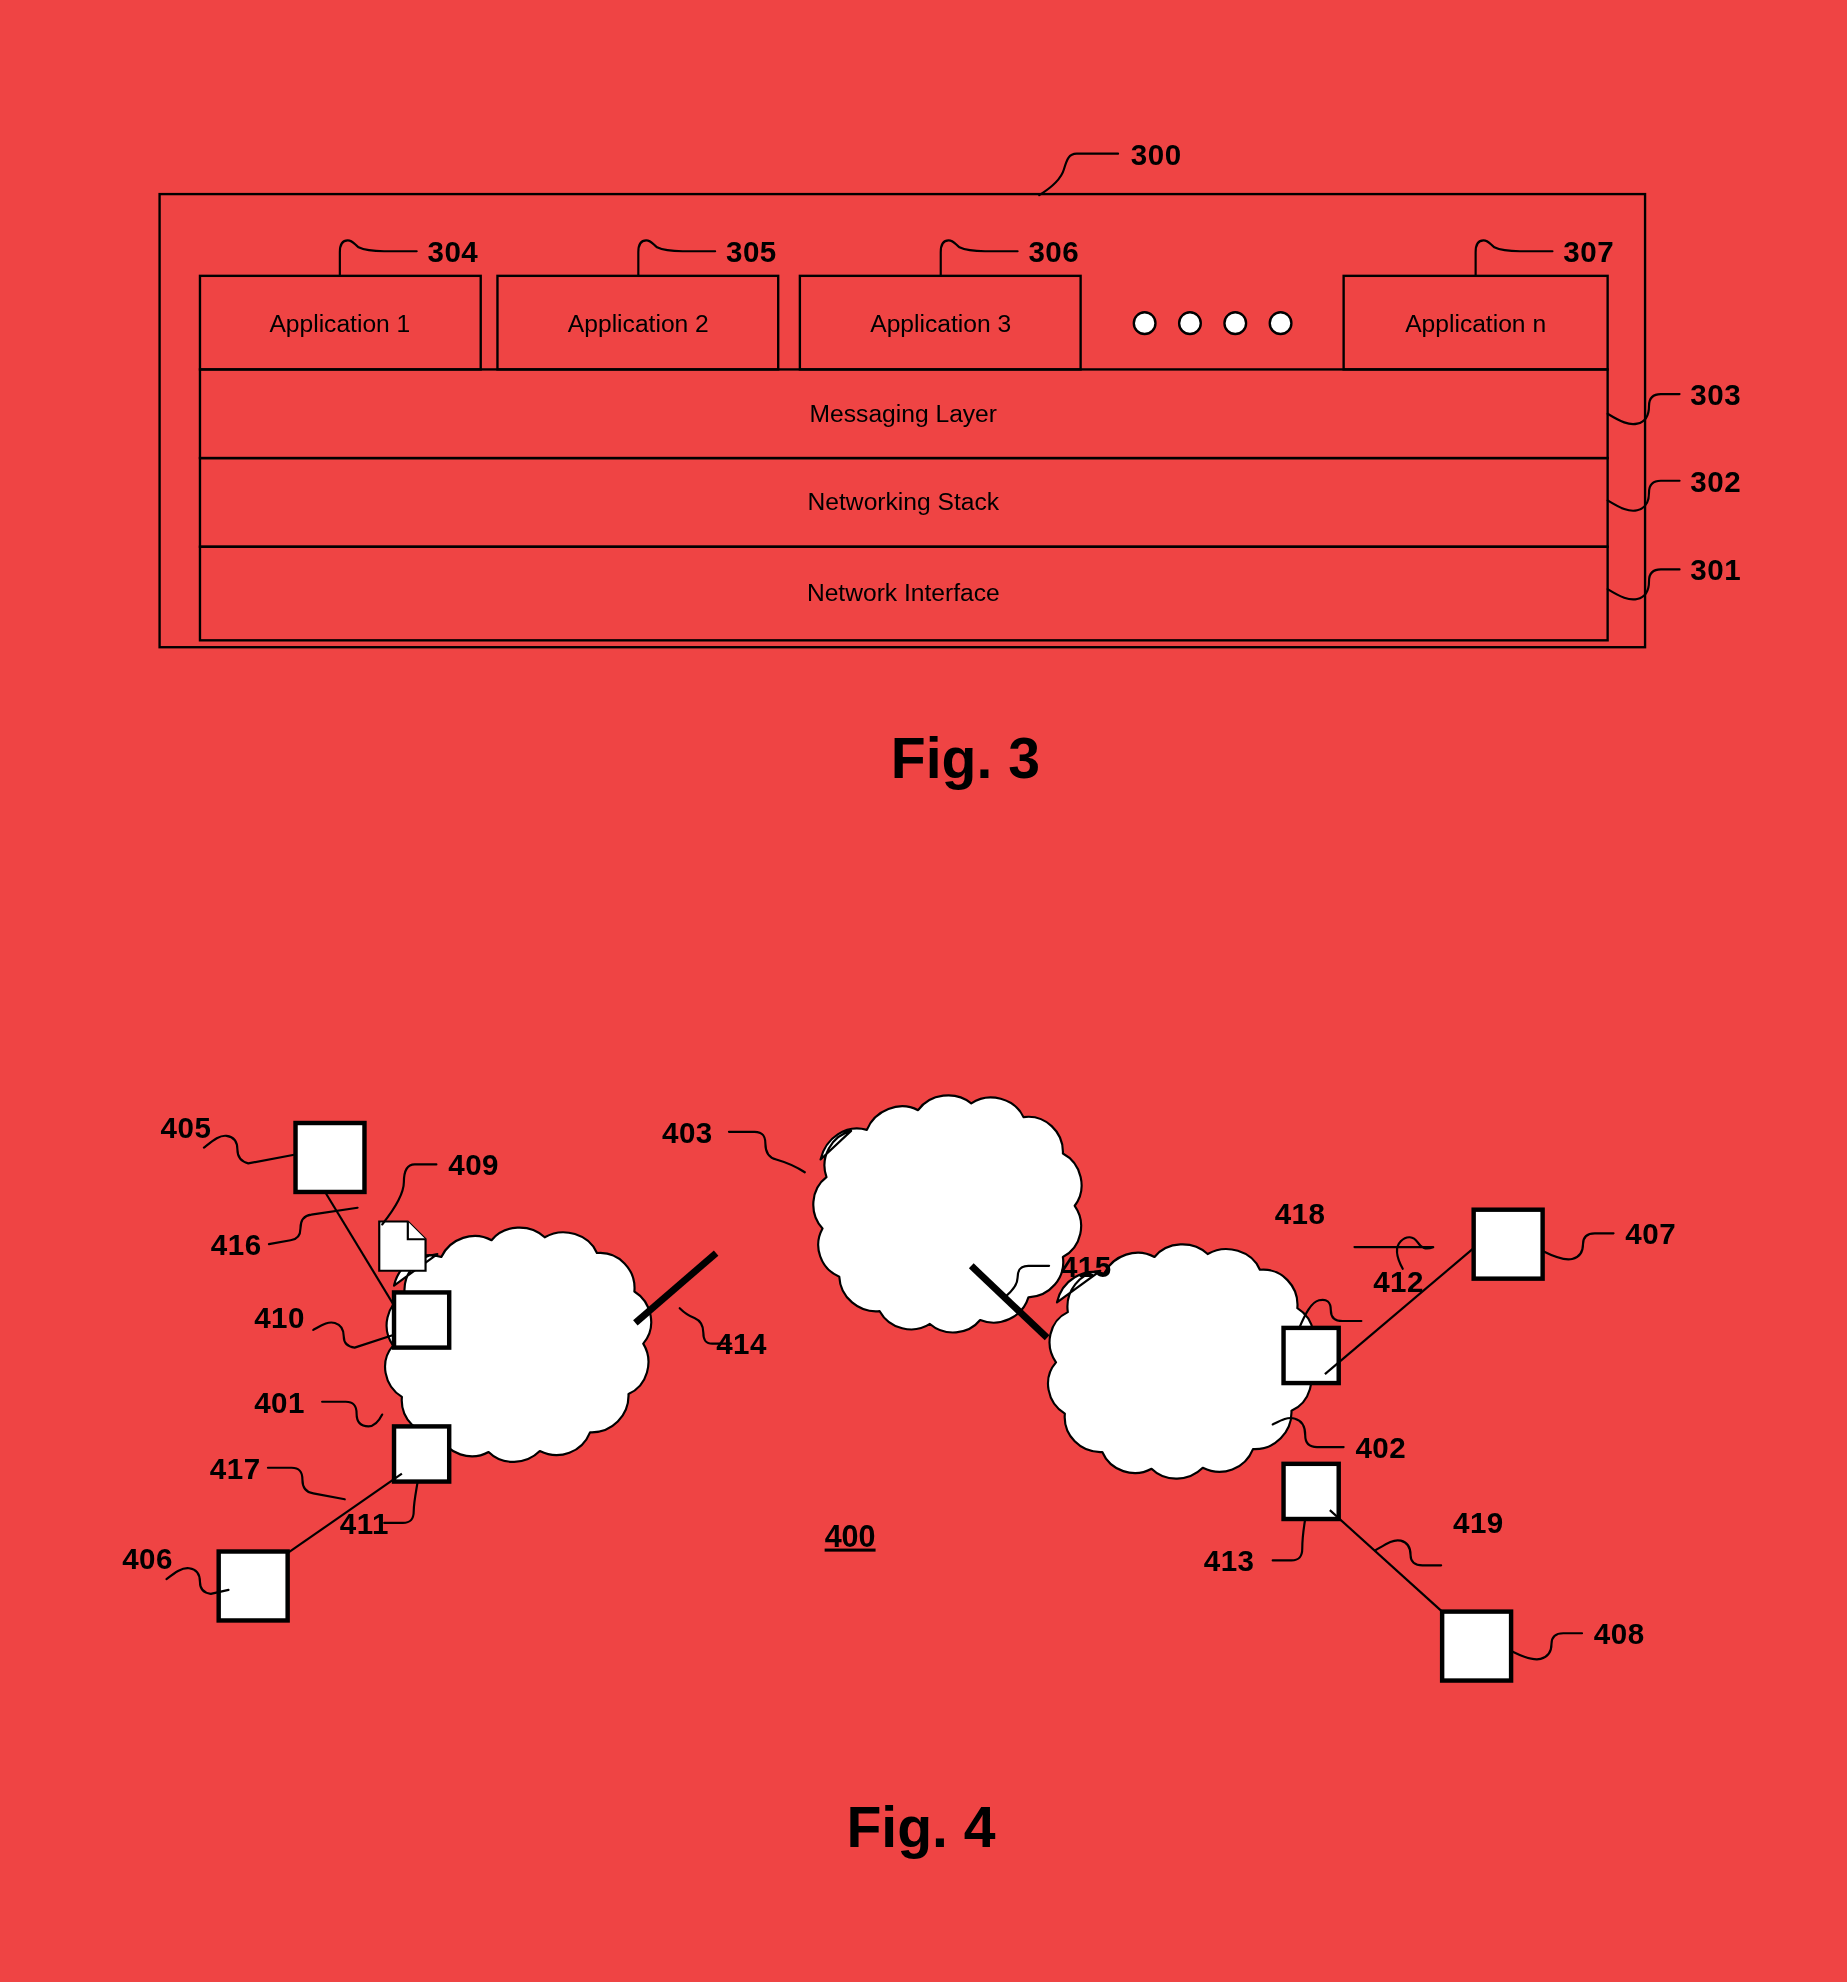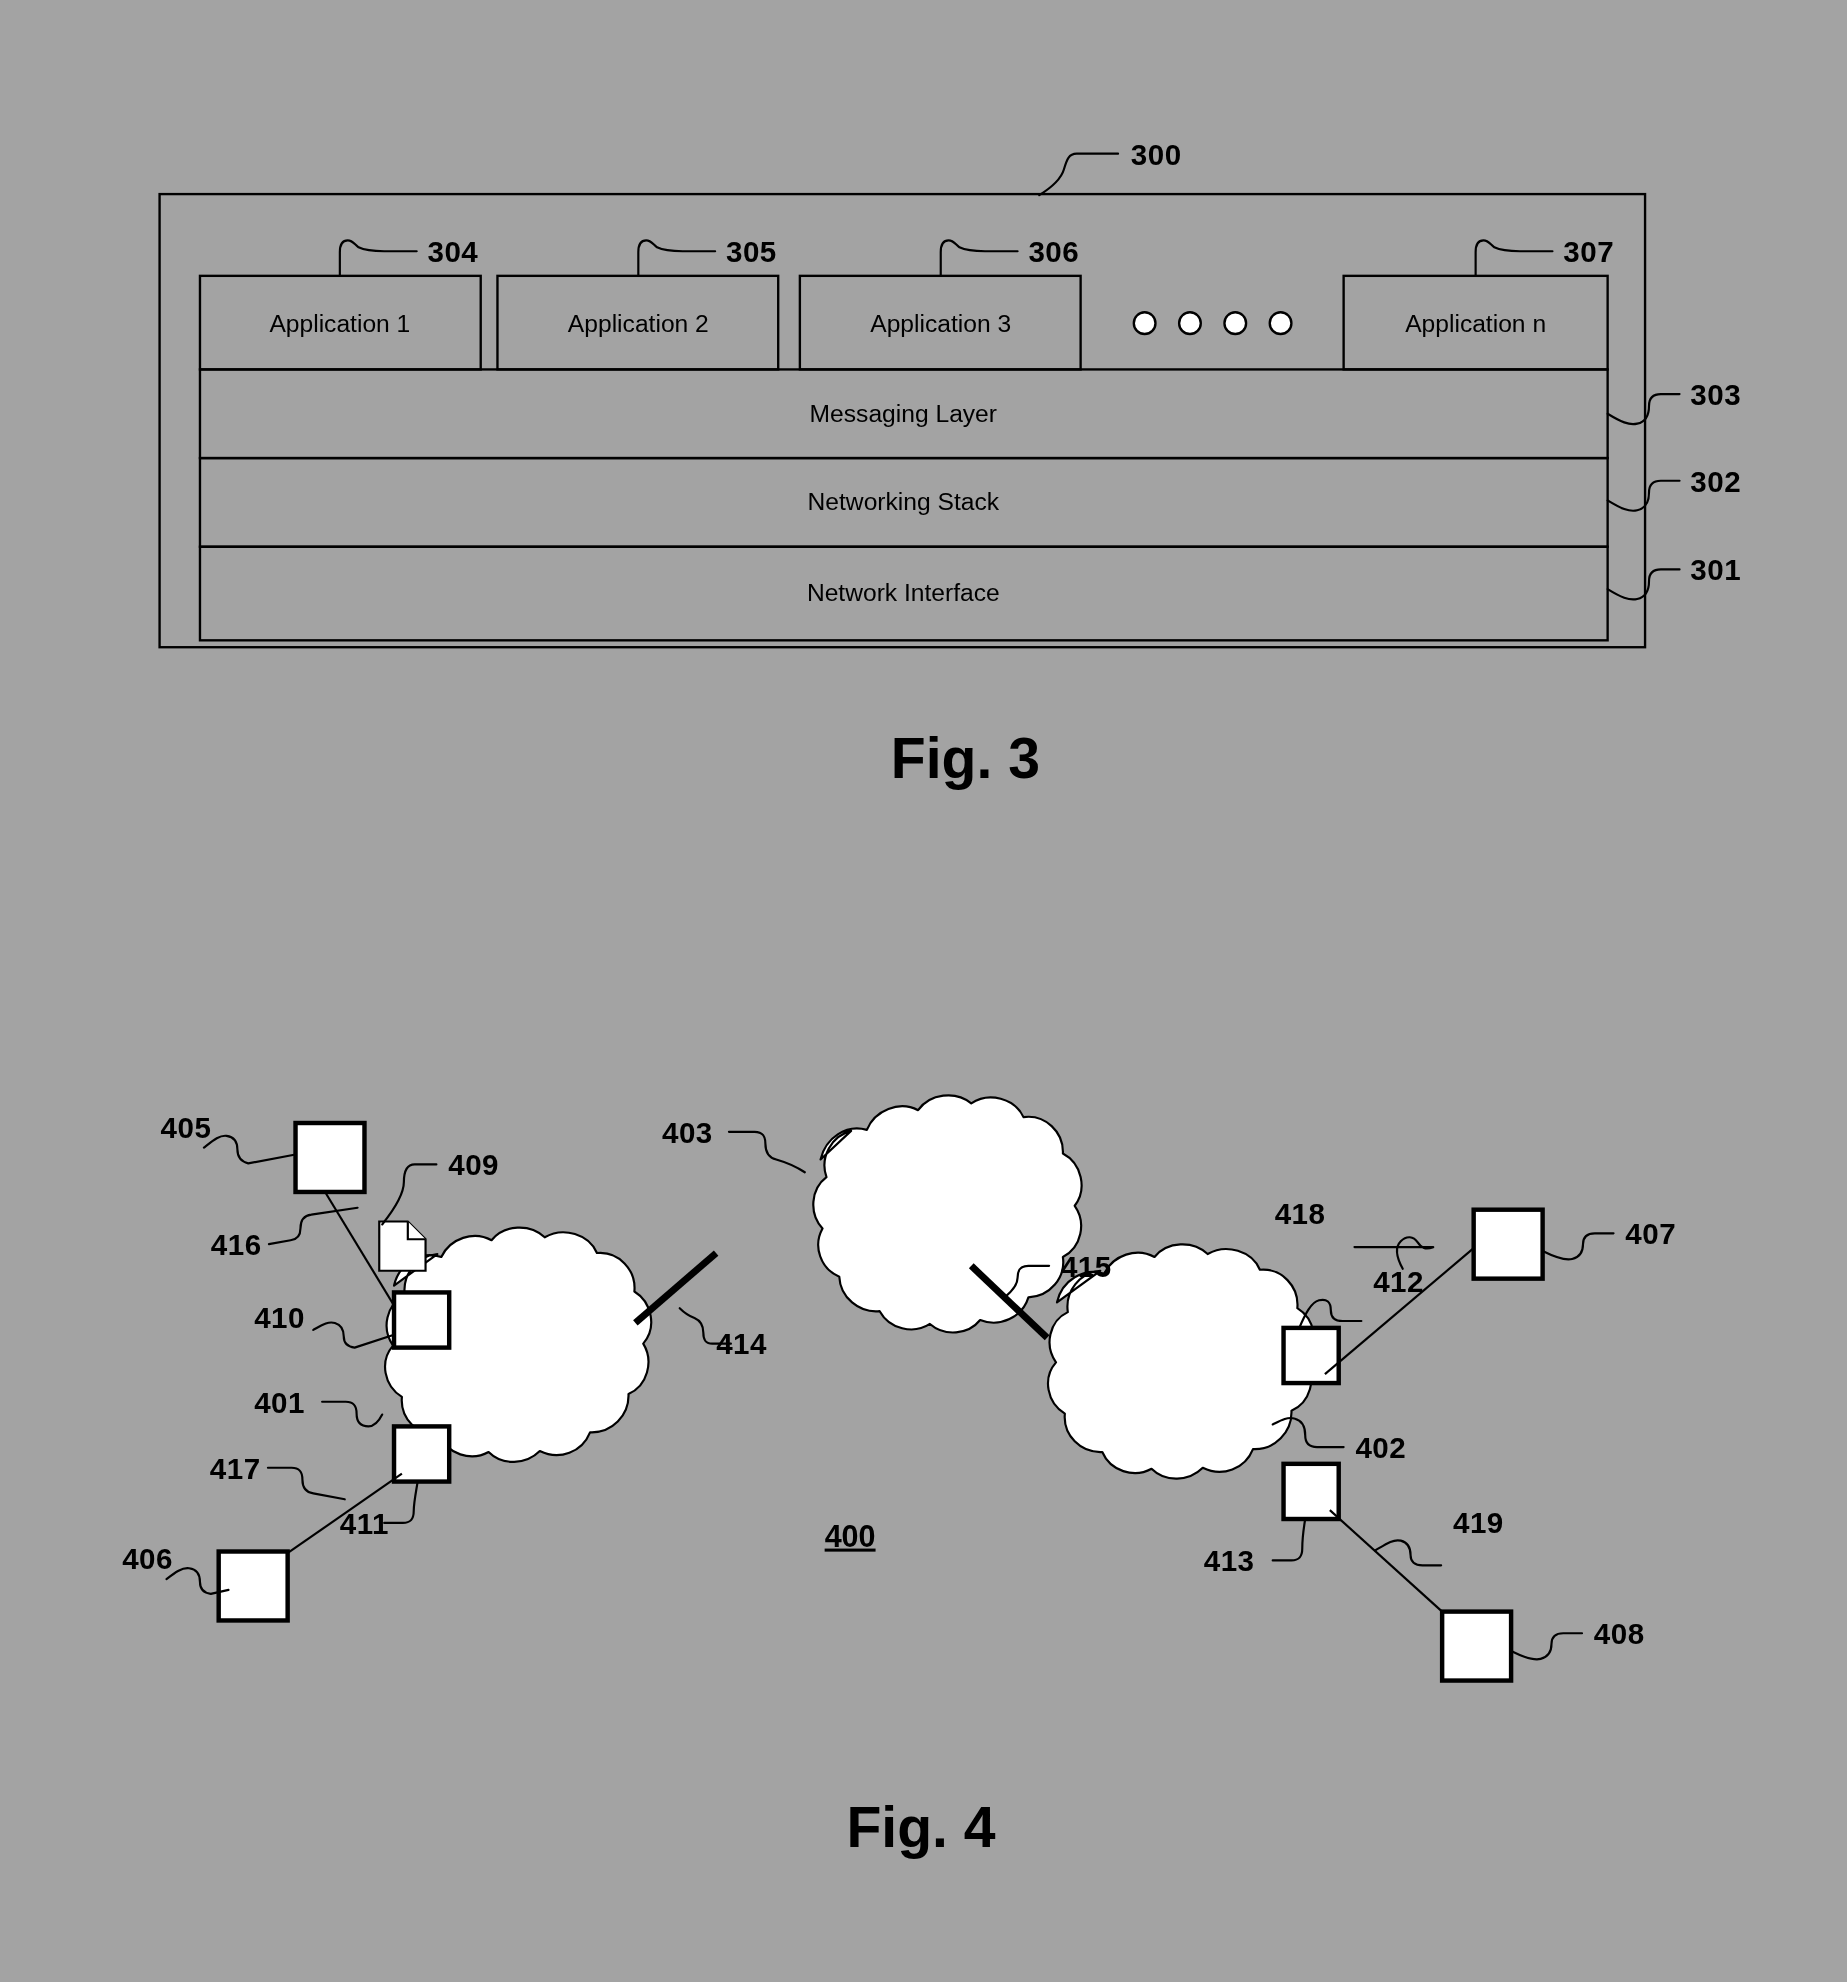--- a/index.html
+++ b/index.html
@@ -9,21 +9,21 @@
     background: #ffffff;
   }
   body {
     font-family: "Liberation Sans", sans-serif;
     color: #000000;
   }
   #page {
     position: relative;
     width: 1847px;
     height: 1983px;
-    background: #a3a3a3;
+    background: #ef4444;
     overflow: hidden;
   }
   svg.fig {
     position: absolute;
     left: 0;
     top: 0;
     width: 1847px;
     height: 1983px;
     overflow: visible;
   }

